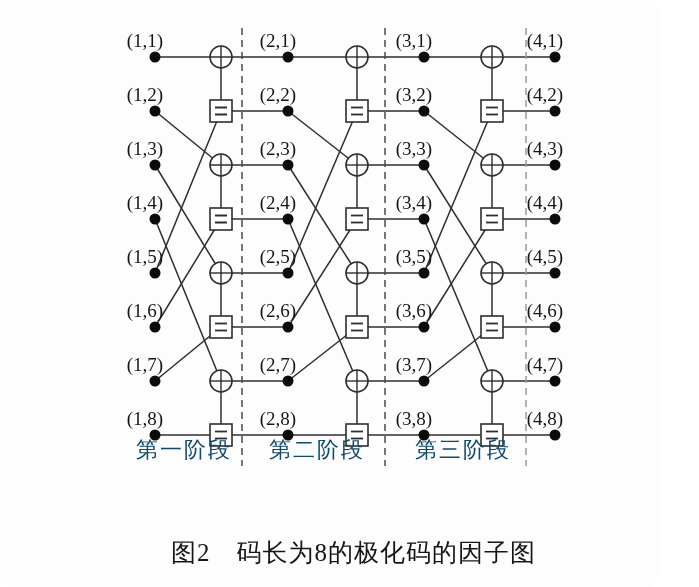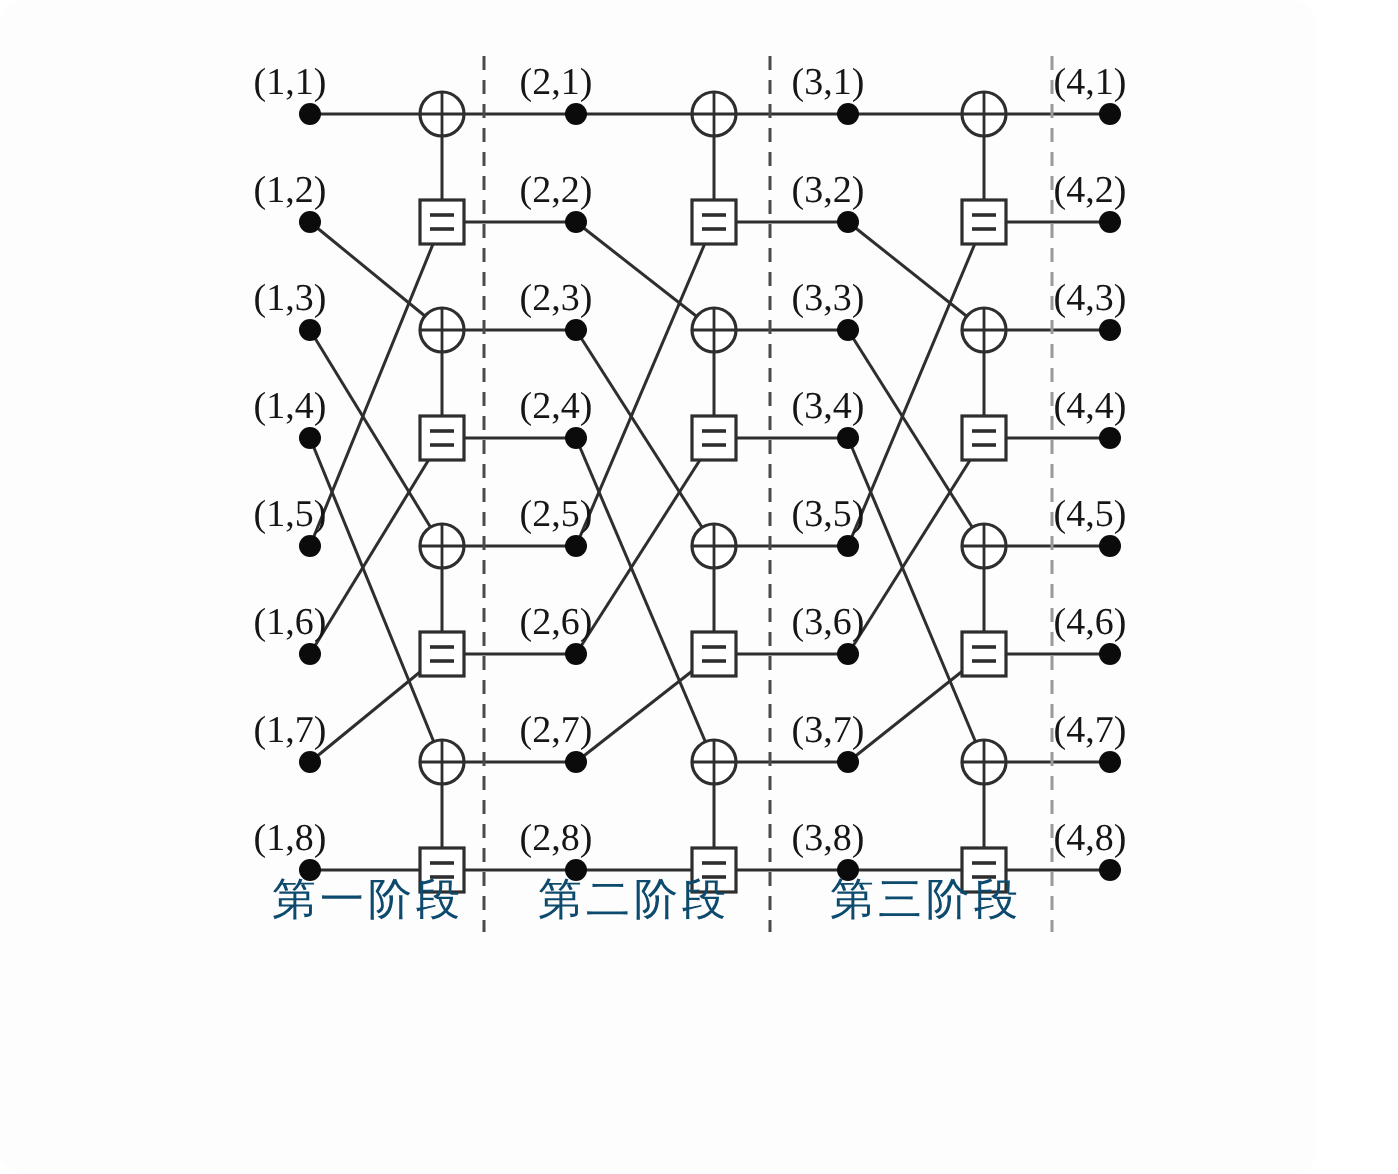--- a/index.html
+++ b/index.html
@@ -227,13 +227,14 @@
       <circle cx="555" cy="435" r="5.5" fill="#0b0b0b"></circle>
       <text x="545" y="425" text-anchor="middle" font-size="19" fill="#161616" font-family="&quot;Liberation Serif&quot;, serif">(4,8)</text>
     </svg>
 
   <div>
     <span class="stage-label s1">第一阶段</span>
     <span class="stage-label s2">第二阶段</span>
     <span class="stage-label s3">第三阶段</span>
   </div>
 
+  <div class="caption">图2　码长为8的极化码的因子图</div>
 </div>
 
 </body></html>

